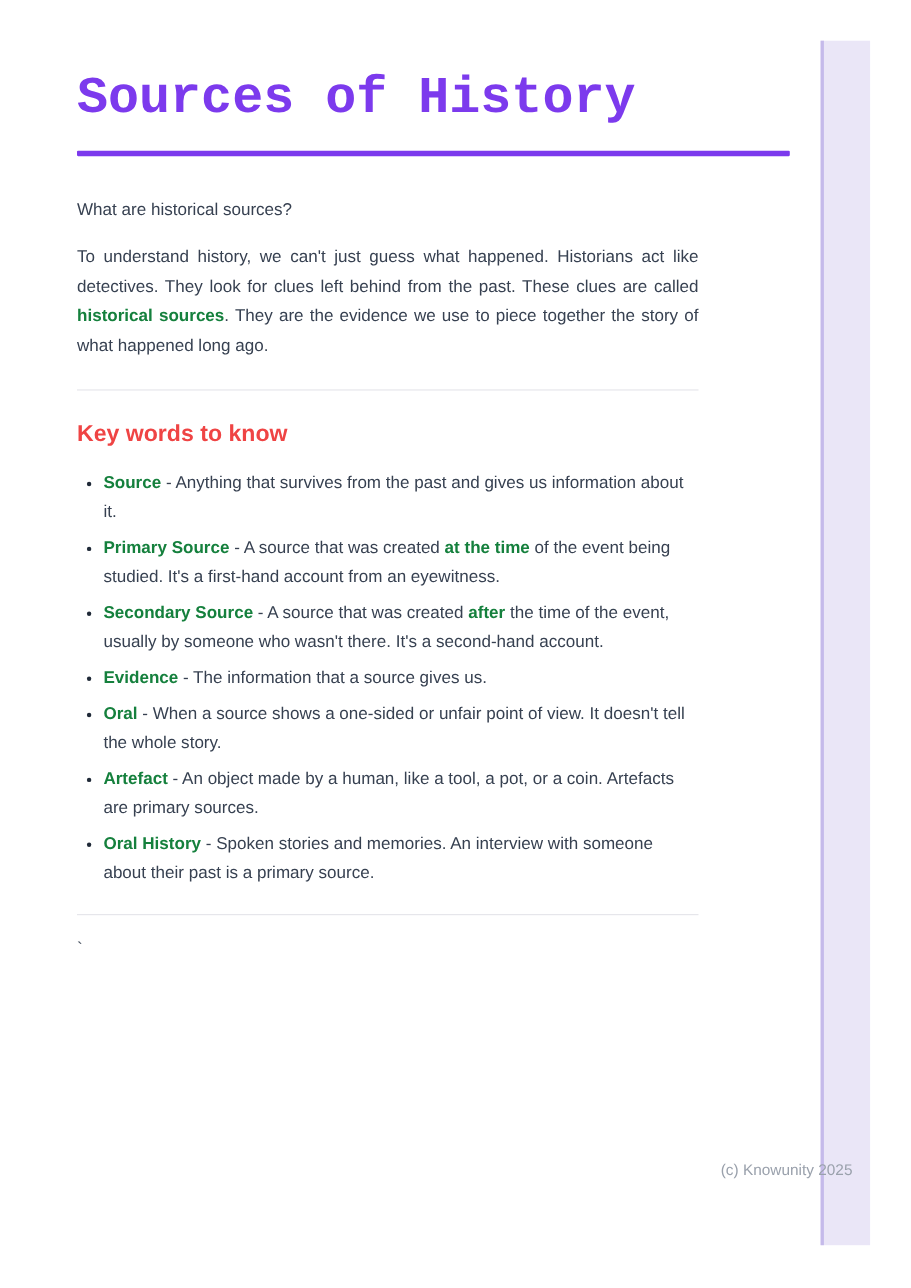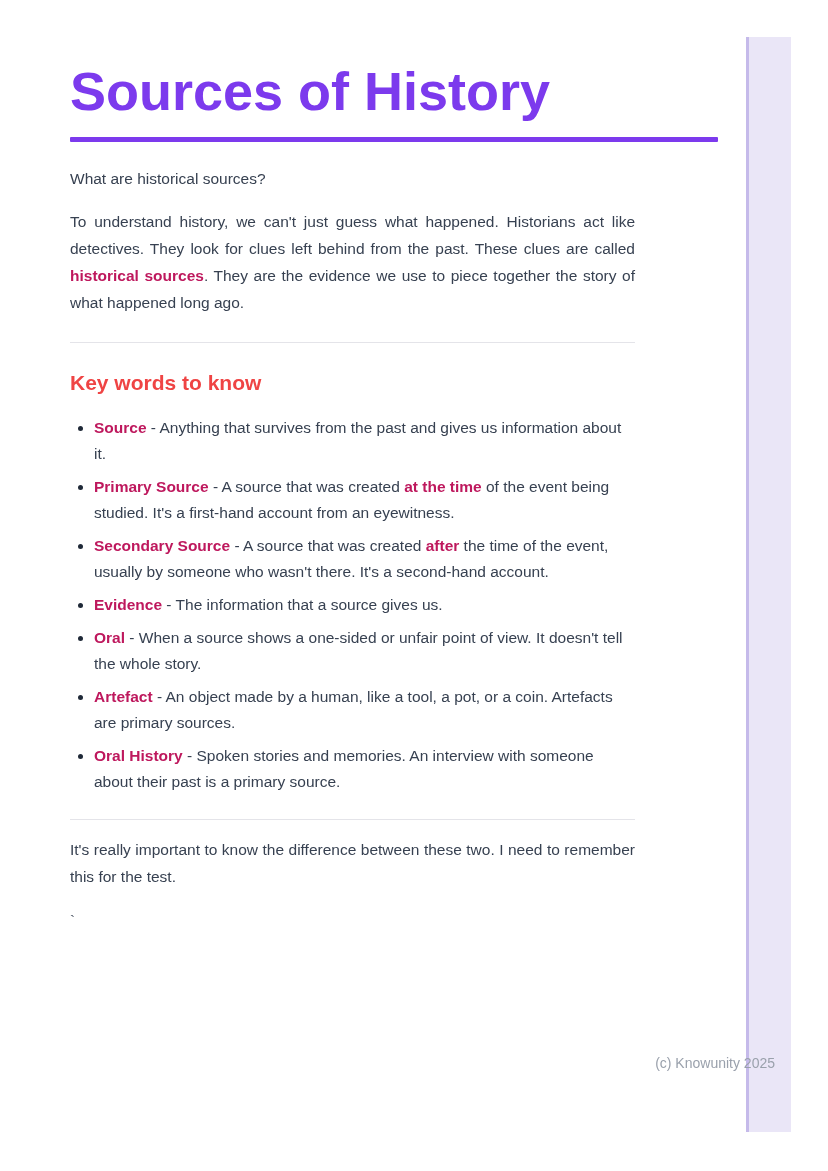--- a/index.html
+++ b/index.html
@@ -25,45 +25,46 @@
   }
   .content {
     position: absolute;
     left: 70px;
     top: 0;
     width: 648px;
     z-index: 1;
   }
   .page-title {
     margin: 70px 0 0 0;
-    font-size: 54px;
+    font-size: 47px;
     line-height: 42px;
     font-weight: bold;
     color: #7c3aed;
+    font-family: Liberation Mono, monospace;
   }
   .title-rule {
     width: 648px;
     height: 5px;
     background: #7c3aed;
     margin-top: 25px;
     border-radius: 1px;
   }
   .body-col { width: 565px; }
   .lead {
-    margin-top: 23px;
+    margin-top: 35px;
     font-size: 15.5px;
     line-height: 27px;
   }
   .para {
     margin-top: 16px;
     font-size: 15.5px;
     line-height: 27px;
     text-align: justify;
   }
-  .para b, .keywords b, .lead b { color: #be185d; }
+  .para b, .keywords b, .lead b { color: #15803d; }
   .divider {
     border: none;
     border-top: 1px solid #e4e4e9;
     width: 565px;
     margin: 26px 0 0 0;
   }
   .divider-2 { margin-top: 24px; }
   .section-heading {
     margin: 29px 0 0 0;
     font-size: 21px;
@@ -118,18 +119,17 @@
       <li><b>Primary Source</b><span> - A source that was created </span><b>at the time</b><span> of the event being studied. It's a first-hand account from an eyewitness.</span></li>
       <li><b>Secondary Source</b><span> - A source that was created </span><b>after</b><span> the time of the event, usually by someone who wasn't there. It's a second-hand account.</span></li>
       <li><b>Evidence</b><span> - The information that a source gives us.</span></li>
       <li><b>Oral</b><span> - When a source shows a one-sided or unfair point of view. It doesn't tell the whole story.</span></li>
       <li><b>Artefact</b><span> - An object made by a human, like a tool, a pot, or a coin. Artefacts are primary sources.</span></li>
       <li><b>Oral History</b><span> - Spoken stories and memories. An interview with someone about their past is a primary source.</span></li>
     </ul>
 
     <hr class="divider divider-2">
 
-    <p class="para">It's really important to know the difference between these two. I need to remember this for the test.</p>
     <p class="stray">`</p>
   </div>
 </div>
 
 <div class="footer">(c) Knowunity 2025</div>
 
 </body></html>

